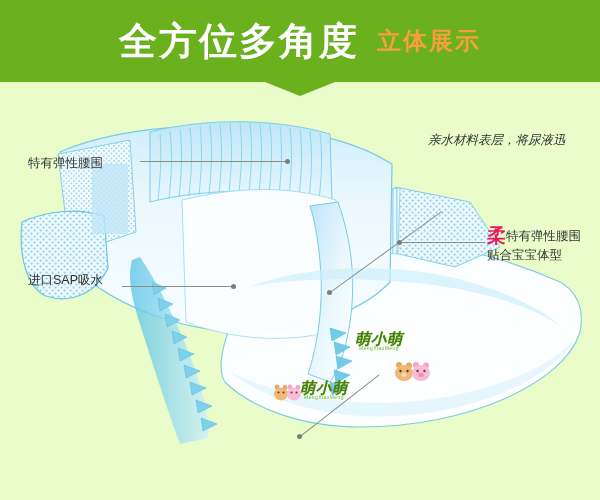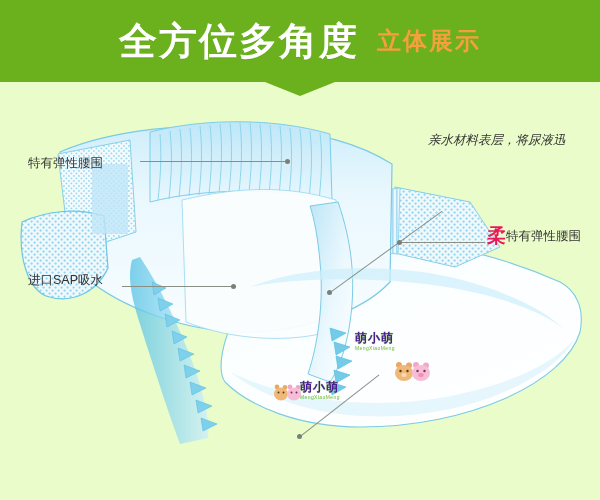--- a/index.html
+++ b/index.html
@@ -42,22 +42,22 @@
   .anno-l2{left:28px;top:271px;text-align:center;}
   .anno-r1{left:428px;top:131px;font-style:italic;}
   .anno-r2{left:487px;top:226px;}
   .anno-b1{left:160px;top:428px;}
 
   .lead{position:absolute;background:#8a8f86;height:1px;transform-origin:0 0;}
   .dot{position:absolute;width:5px;height:5px;border-radius:50%;background:#7b8077;}
 
   
   .logo{position:absolute;}
-  .logo-cn{color:#4c1d95;font-size:12px;font-weight:bold;letter-spacing:1px;line-height:13px;
-           text-shadow:0 0 1px #67bb2a;}
+  .logo-cn{color:#4d7c0f;font-size:15px;font-weight:bold;letter-spacing:1px;line-height:13px;
+           text-shadow:0 0 1px #67bb2a;font-style:italic;}
   .logo-py{color:#67bb2a;font-size:5px;letter-spacing:.4px;line-height:6px;text-align:center;}
 </style>
 </head>
 <body>
 
 <div id="page">
 
   <div class="header-bar"></div>
   <div class="header-notch"></div>
   <div class="header-inner">
@@ -246,16 +246,17 @@
   </div>
 
   <div class="anno anno-r1">
     <div>亲水材料表层，将尿液迅</div>
   </div>
 
   <div class="anno anno-r2">
     <div>
       <span class="soft">柔</span><span>特有弹性腰围</span>
     </div>
+    <div>贴合宝宝体型</div>
   </div>
 
 
 </div>
 
 </body></html>

